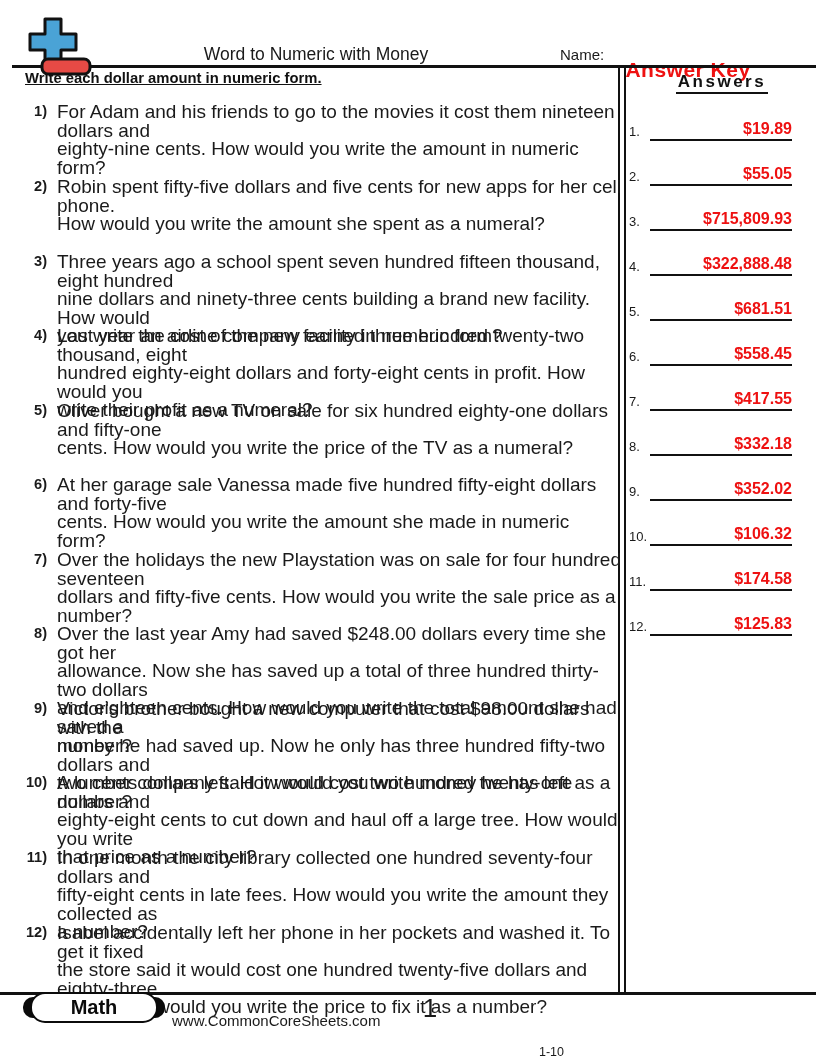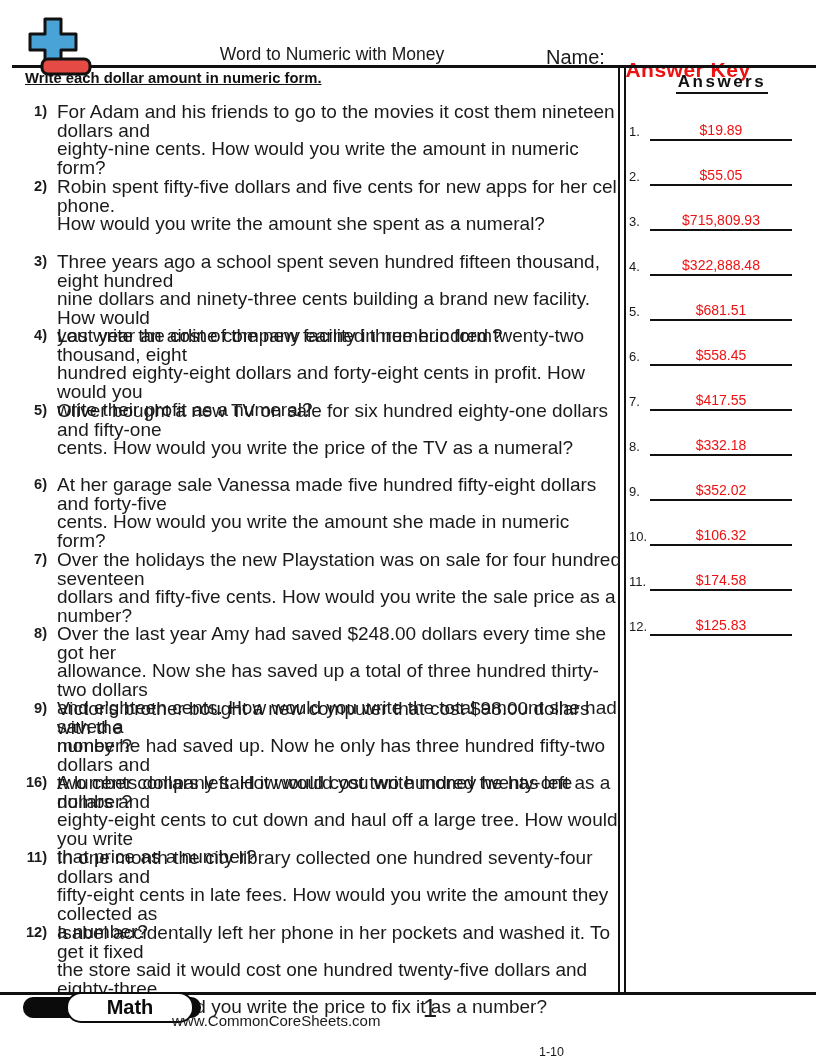--- a/index.html
+++ b/index.html
@@ -3,49 +3,49 @@
 <meta charset="utf-8">
 <style>
   html,body{margin:0;padding:0;background:#888;}
   .page{
     position:relative;width:816px;height:1056px;background:#ffffff;
     font-family:"Liberation Sans",sans-serif;color:#111;overflow:hidden;
     margin:0 auto;
   }
   
   .logo-svg{position:absolute;left:25px;top:15px;z-index:5;}
-  .page-title{position:absolute;left:152px;top:44px;width:360px;text-align:center;
+  .page-title{position:absolute;left:136px;top:44px;width:360px;text-align:center;
     font-size:17.5px;color:#1a1a1a;}
-  .name-label{position:absolute;left:546px;top:46px;font-size:20px;color:#1a1a1a;}
+  .name-label{position:absolute;left:560px;top:46px;font-size:15px;color:#1a1a1a;}
   .name-value{position:absolute;left:623px;top:39px;width:130px;text-align:center;
     font-size:21px;font-weight:bold;color:var(--accent-red);letter-spacing:.5px;margin-top:19px;}
   .header-line{position:absolute;left:12px;top:65px;width:804px;height:3px;background:#111;}
   .instruction{position:absolute;left:25px;top:70px;font-size:14.8px;font-weight:bold;color:#111;text-decoration:underline;}
   
   .v-divider{position:absolute;left:618px;top:68px;height:924px;width:4px;
     border-left:2px solid #111;border-right:2px solid #111;}
   
   .question{position:absolute;left:0;width:618px;padding-top:7px;}
   .qnum{position:absolute;left:14px;top:7px;width:33px;text-align:right;
     font-size:14.6px;font-weight:bold;color:#1a1a1a;}
   .qtext{position:absolute;left:57px;top:7px;width:566px;
     font-size:19px;line-height:18.6px;color:#1a1a1a;white-space:pre-line;}
   
   .answers-heading{position:absolute;left:640px;top:72px;width:164px;text-align:center;}
   .answers-heading span{font-size:17px;font-weight:bold;letter-spacing:2.5px;
     border-bottom:2.5px solid #111;padding:0 2px 1px 2px;color:#111;}
   .answer-row{position:absolute;left:629px;width:163px;height:32px;}
   .anum{position:absolute;left:0;bottom:2px;font-size:13px;color:#1a1a1a;}
-  .aval{position:absolute;left:21px;bottom:3px;width:142px;text-align:center;
-    font-size:14px;font-weight:normal;color:var(--accent-red);}
+  .aval{position:absolute;left:21px;bottom:3px;width:142px;text-align:right;
+    font-size:16px;font-weight:bold;color:var(--accent-red);}
   .aline{position:absolute;left:21px;bottom:0;width:142px;height:2px;background:#111;}
   
   .footer-line{position:absolute;left:0;top:992px;width:816px;height:2.5px;background:#111;}
   .math-badge{position:absolute;left:23px;top:997px;width:142px;height:21px;background:#0b0b0b;
-    border-radius:10px;display:flex;align-items:center;justify-content:center;padding-left:36px;}
+    border-radius:10px;display:flex;align-items:center;justify-content:center;}
   .math-pill{width:124px;height:27px;background:#fff;border:2.5px solid #0b0b0b;border-radius:15px;
     display:flex;align-items:center;justify-content:center;font-weight:bold;font-size:20px;color:#0b0b0b;}
   .website{position:absolute;left:172px;top:1012px;font-size:15px;color:#1a1a1a;}
   .page-number{position:absolute;left:380px;top:993px;width:100px;text-align:center;
     font-size:26px;color:#1a1a1a;}
   .score-table{position:absolute;left:518px;top:1042px;}
   .score-row{display:flex;height:20px;align-items:stretch;}
   .score-label{width:46px;text-align:right;padding-right:4px;font-size:12.5px;color:#1a1a1a;
     display:flex;align-items:center;justify-content:flex-end;}
   .score-cell{width:21.5px;border:1.5px solid #111;margin-left:-1.5px;font-size:13px;color:#1a1a1a;
@@ -115,21 +115,21 @@
 and eighteen cents. How would you write the total amount she had saved a
 number?</div>
   </div>
   <div class="question" style="top:693px">
     <div class="qnum">9)</div>
     <div class="qtext">Victor's brother bought a new computer that cost $98.00 dollars with the
 money he had saved up. Now he only has three hundred fifty-two dollars and
 two cents dollars left. How would you write money he has left as a number?</div>
   </div>
   <div class="question" style="top:767px">
-    <div class="qnum">16)</div>
+    <div class="qnum">10)</div>
     <div class="qtext">A lumber company said it would cost two hundred twenty-one dollars and
 eighty-eight cents to cut down and haul off a large tree. How would you write
 that price as a number?</div>
   </div>
   <div class="question" style="top:842px">
     <div class="qnum">11)</div>
     <div class="qtext">In one month the city library collected one hundred seventy-four dollars and
 fifty-eight cents in late fees. How would you write the amount they collected as
 a number?</div>
   </div>

